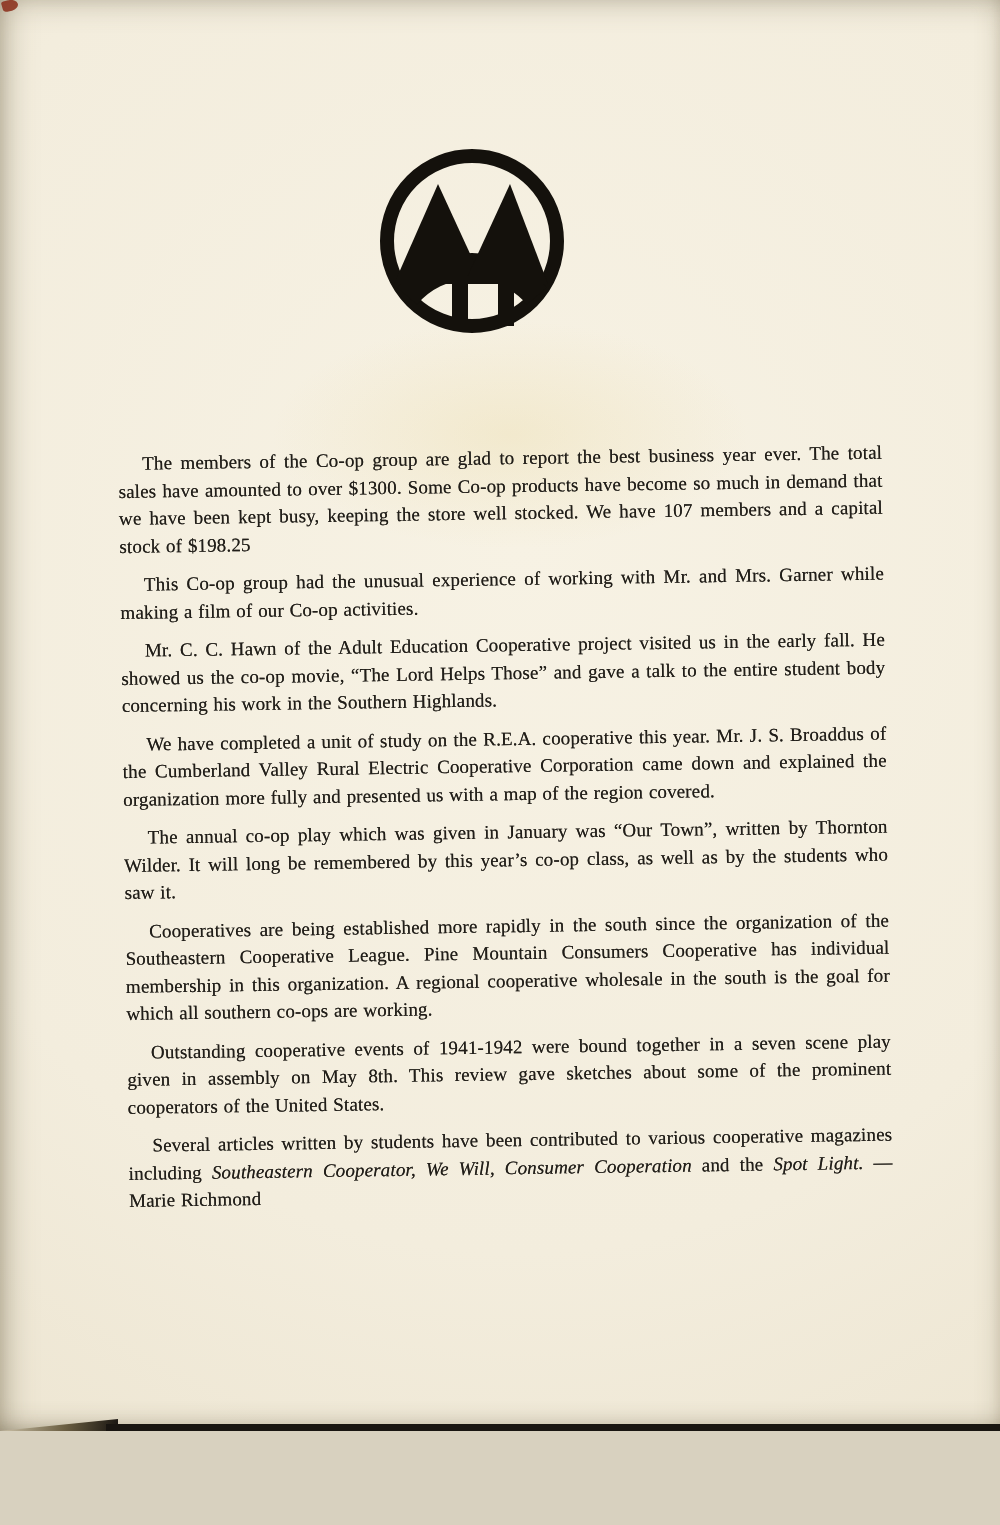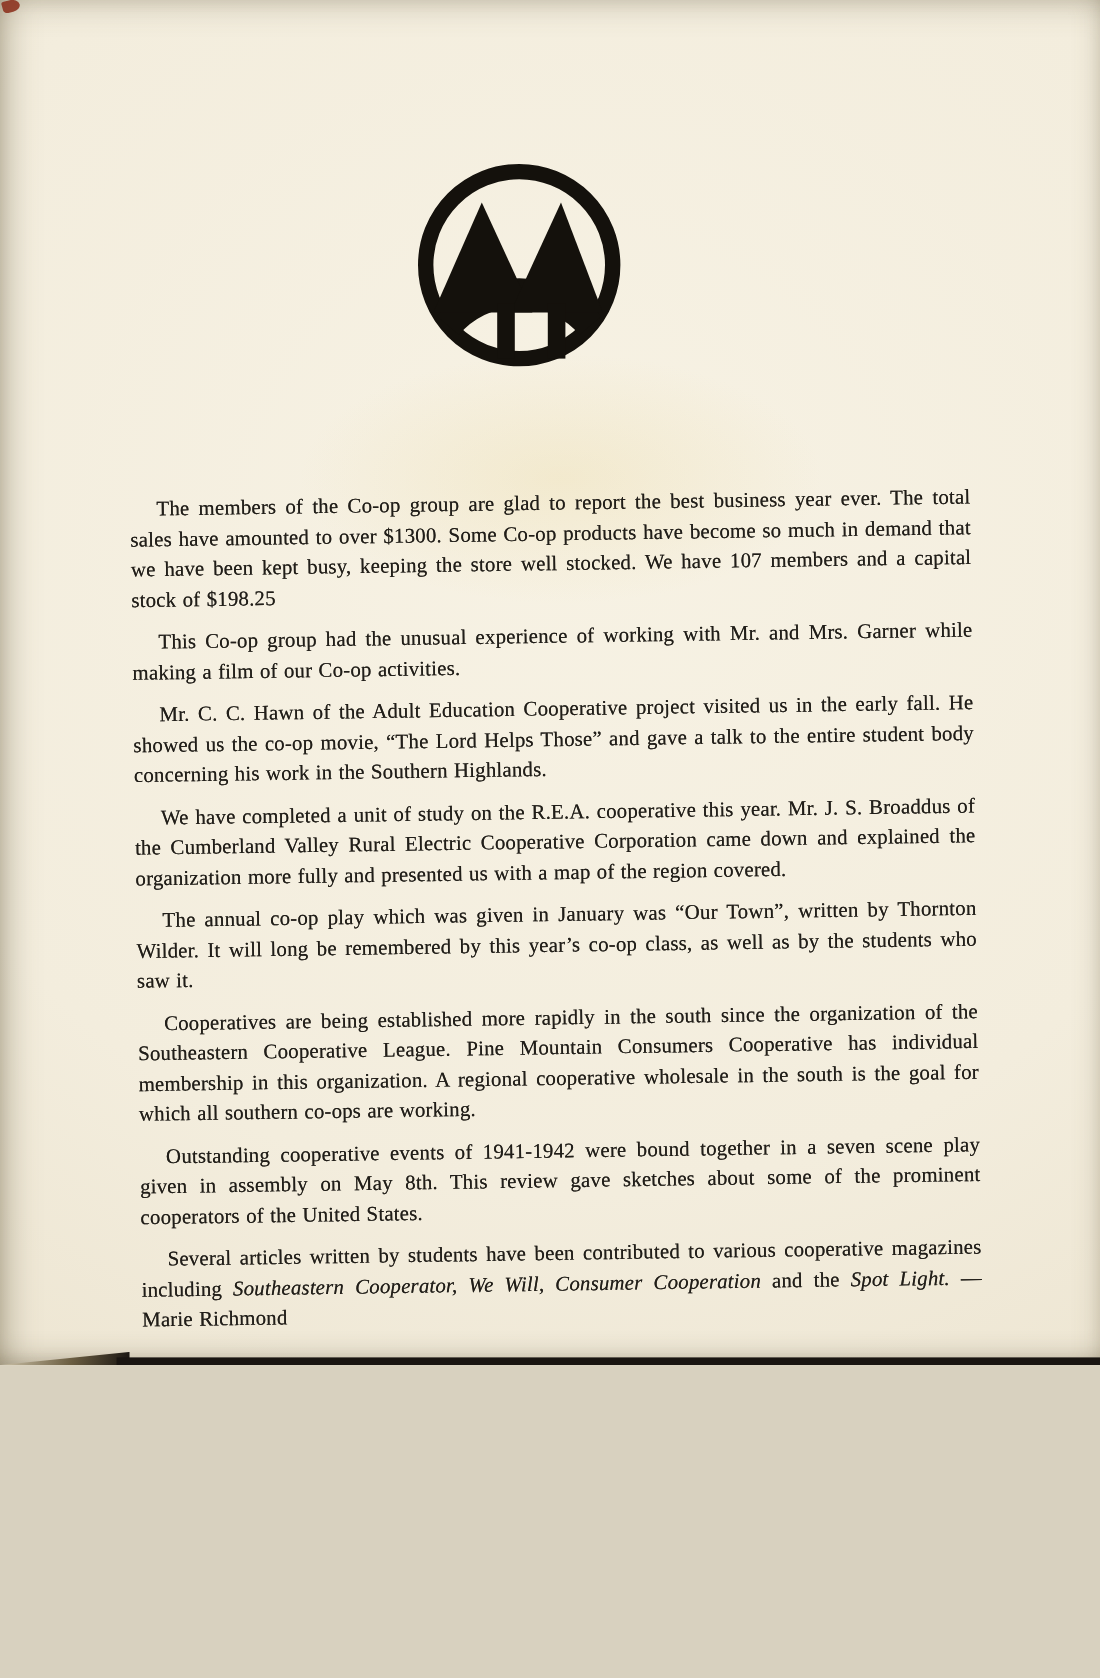--- a/index.html
+++ b/index.html
@@ -3,21 +3,21 @@
 <meta charset="utf-8">
 <style>
   html, body { margin: 0; padding: 0; }
   body {
     width: 1000px; height: 1525px;
     background: #d8d1bf;
     font-family: "Liberation Serif", "DejaVu Serif", serif;
     overflow: hidden;
   }
   .page {
-    position: relative; width: 1000px; height: 1241px;
+    position: relative; width: 1000px; height: 1431px;
     background:
       radial-gradient(ellipse 120% 90% at 52% 38%, #f7f2e4 0%, #f3eddd 55%, #ece4d0 88%, #e2d9c3 100%);
     box-shadow:
       inset 24px 0 32px -22px rgba(104, 92, 66, .55),
       inset -16px 0 26px -18px rgba(104, 92, 66, .35),
       inset 0 26px 30px -24px rgba(104, 92, 66, .30),
       inset 0 -22px 26px -20px rgba(80, 68, 45, .45);
     overflow: hidden;
   }
   .stain {

